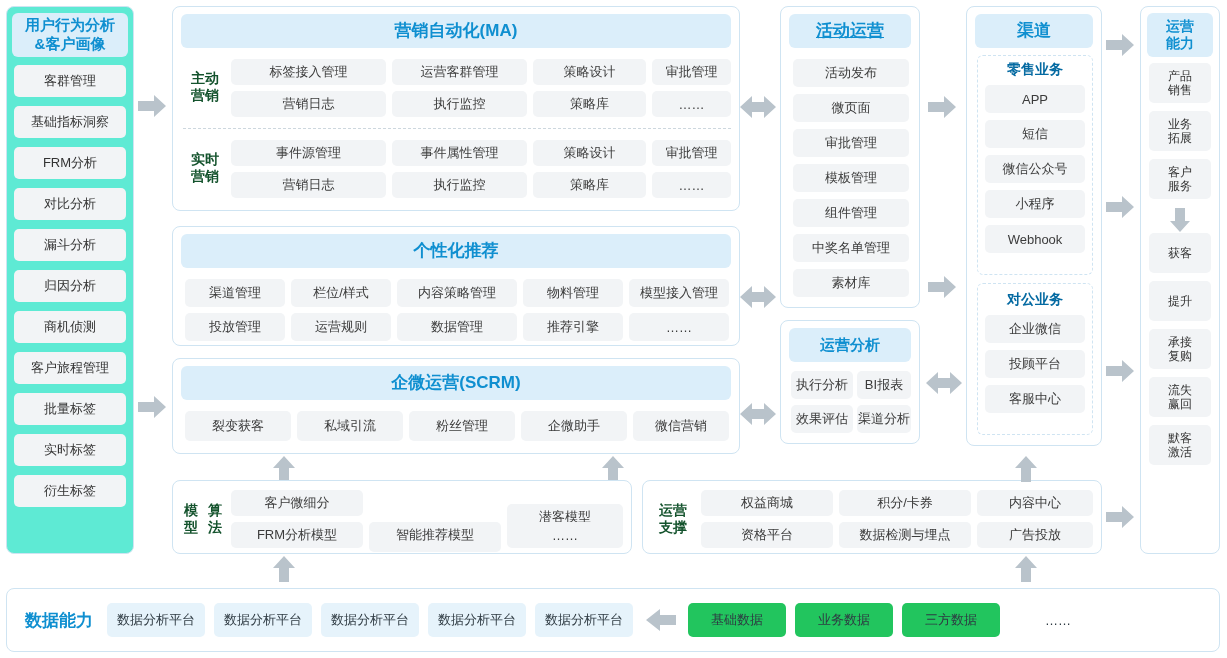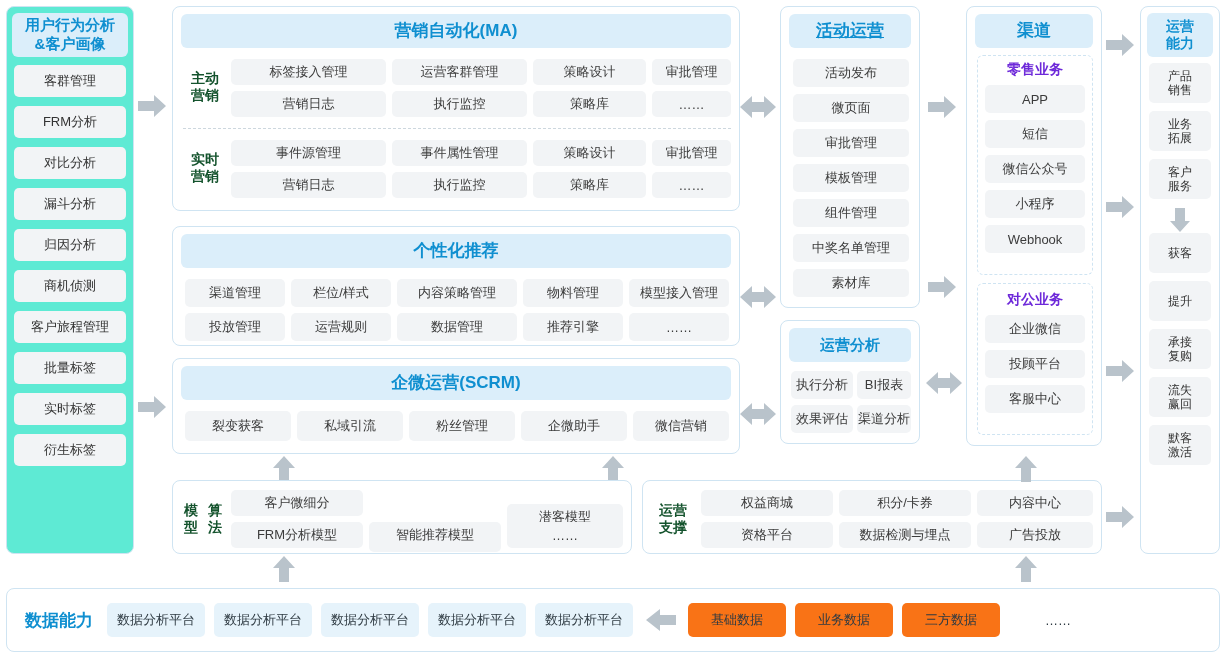--- a/index.html
+++ b/index.html
@@ -16,21 +16,21 @@
   }
 
   
   .panel {
     position: absolute;
     border: 1px solid #cfe4f2;
     border-radius: 8px;
     background: #ffffff;
   }
   .panel-title {
-    color: #6d28d9;
+    color: #0369a1;
     font-weight: bold;
     text-align: center;
   }
   .title-bar {
     background: #dbeefa;
     border-radius: 6px;
     color: #0f8fd0;
     font-weight: bold;
     font-size: 17px;
     text-align: center;
@@ -137,37 +137,40 @@
     color: #0f8fd0; font-weight: bold; font-size: 17px;
     margin-left: 18px; margin-right: 14px; white-space: nowrap;
   }
   #bottomband .bcell {
     background: #e6f3fb; border-radius: 5px; color: #2e3a42;
     font-size: 13px; height: 34px; margin-right: 9px;
     display: flex; align-items: center; justify-content: center;
     padding: 0 10px; white-space: nowrap;
   }
   #bottomband .bcell.grey {
-    background: #f97316;
+    background: #22c55e;
   }
 </style>
 </head>
 <body>
 
 <div id="root">
 
   <div id="leftcol">
     <div class="head">
       <span>用户行为分析</span>
       <span>&amp;客户画像</span>
     </div>
     <div class="item">
         <span>客群管理</span>
       </div>
     <div class="item">
+        <span>基础指标洞察</span>
+      </div>
+    <div class="item">
         <span>FRM分析</span>
       </div>
     <div class="item">
         <span>对比分析</span>
       </div>
     <div class="item">
         <span>漏斗分析</span>
       </div>
     <div class="item">
         <span>归因分析</span>

